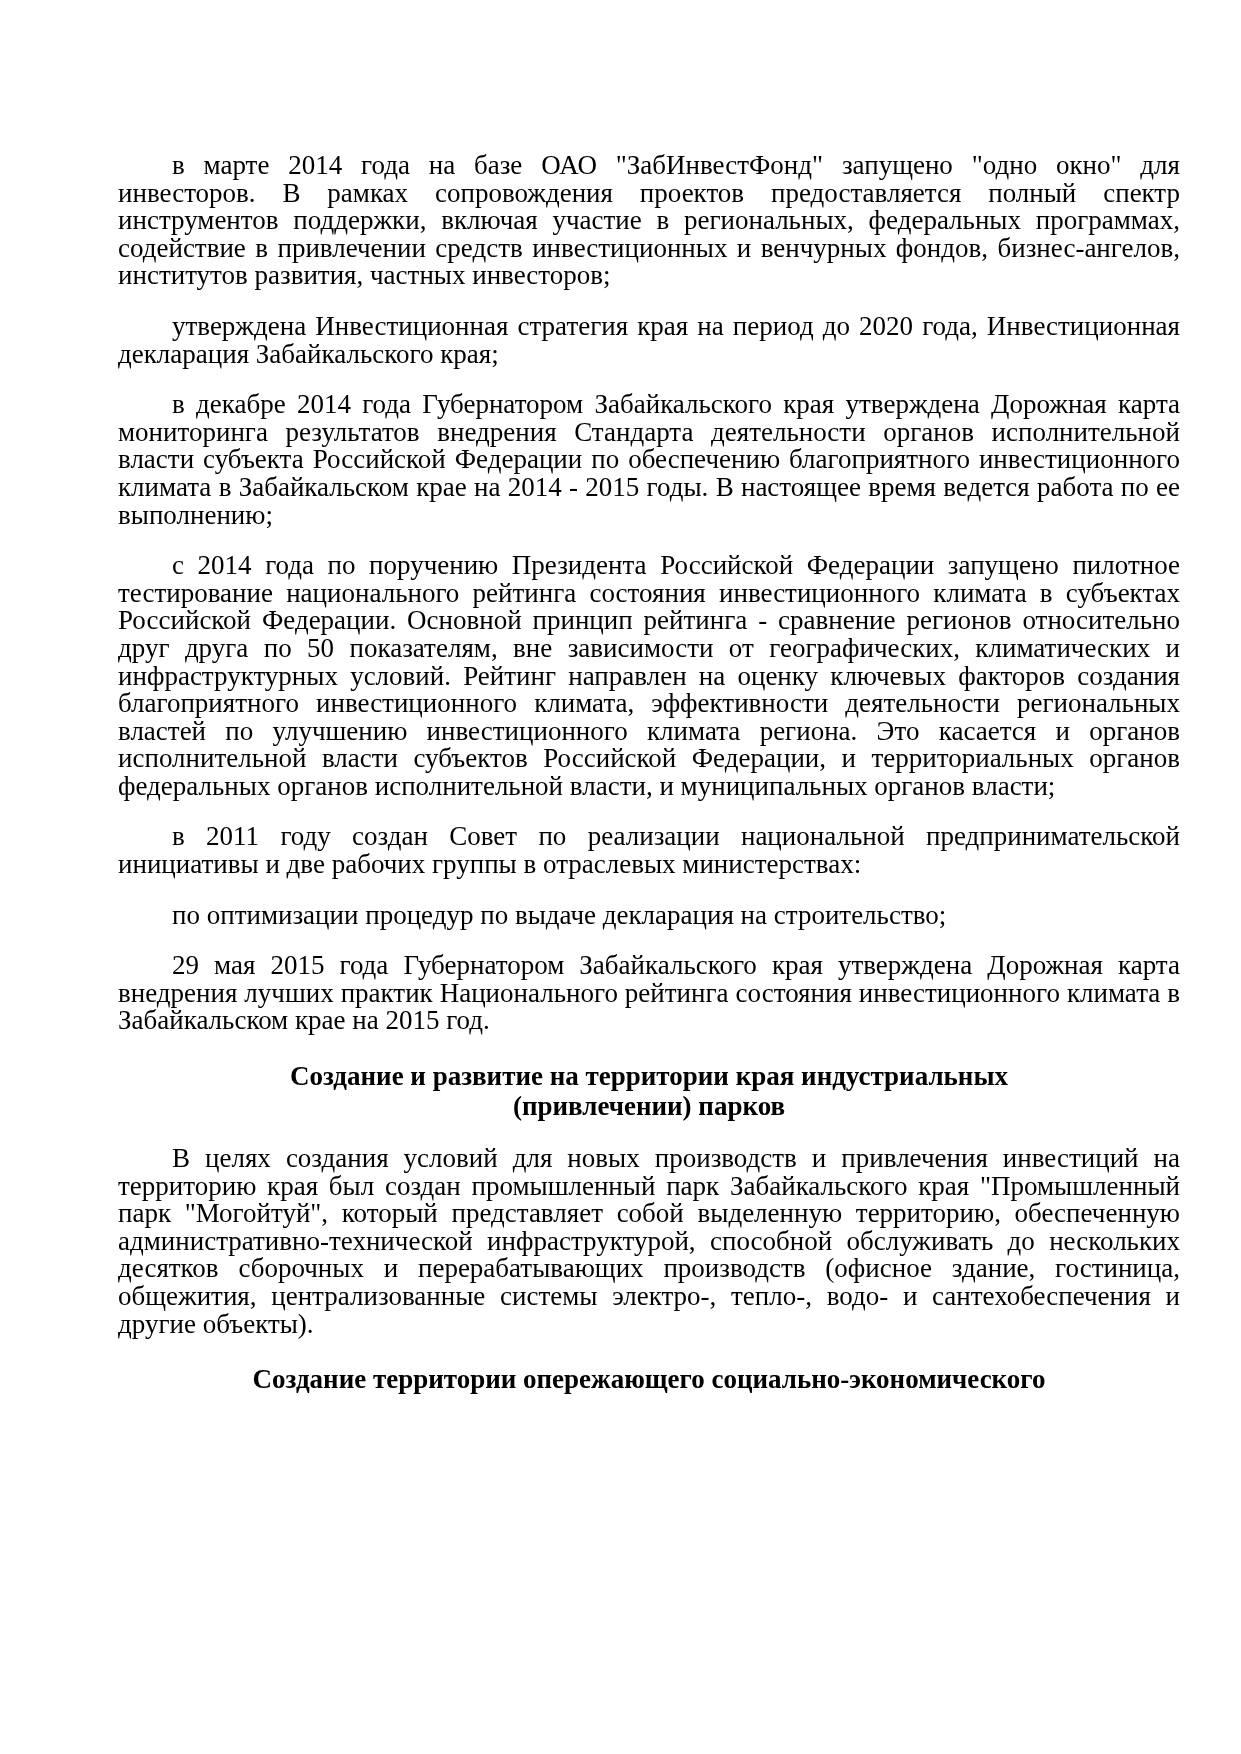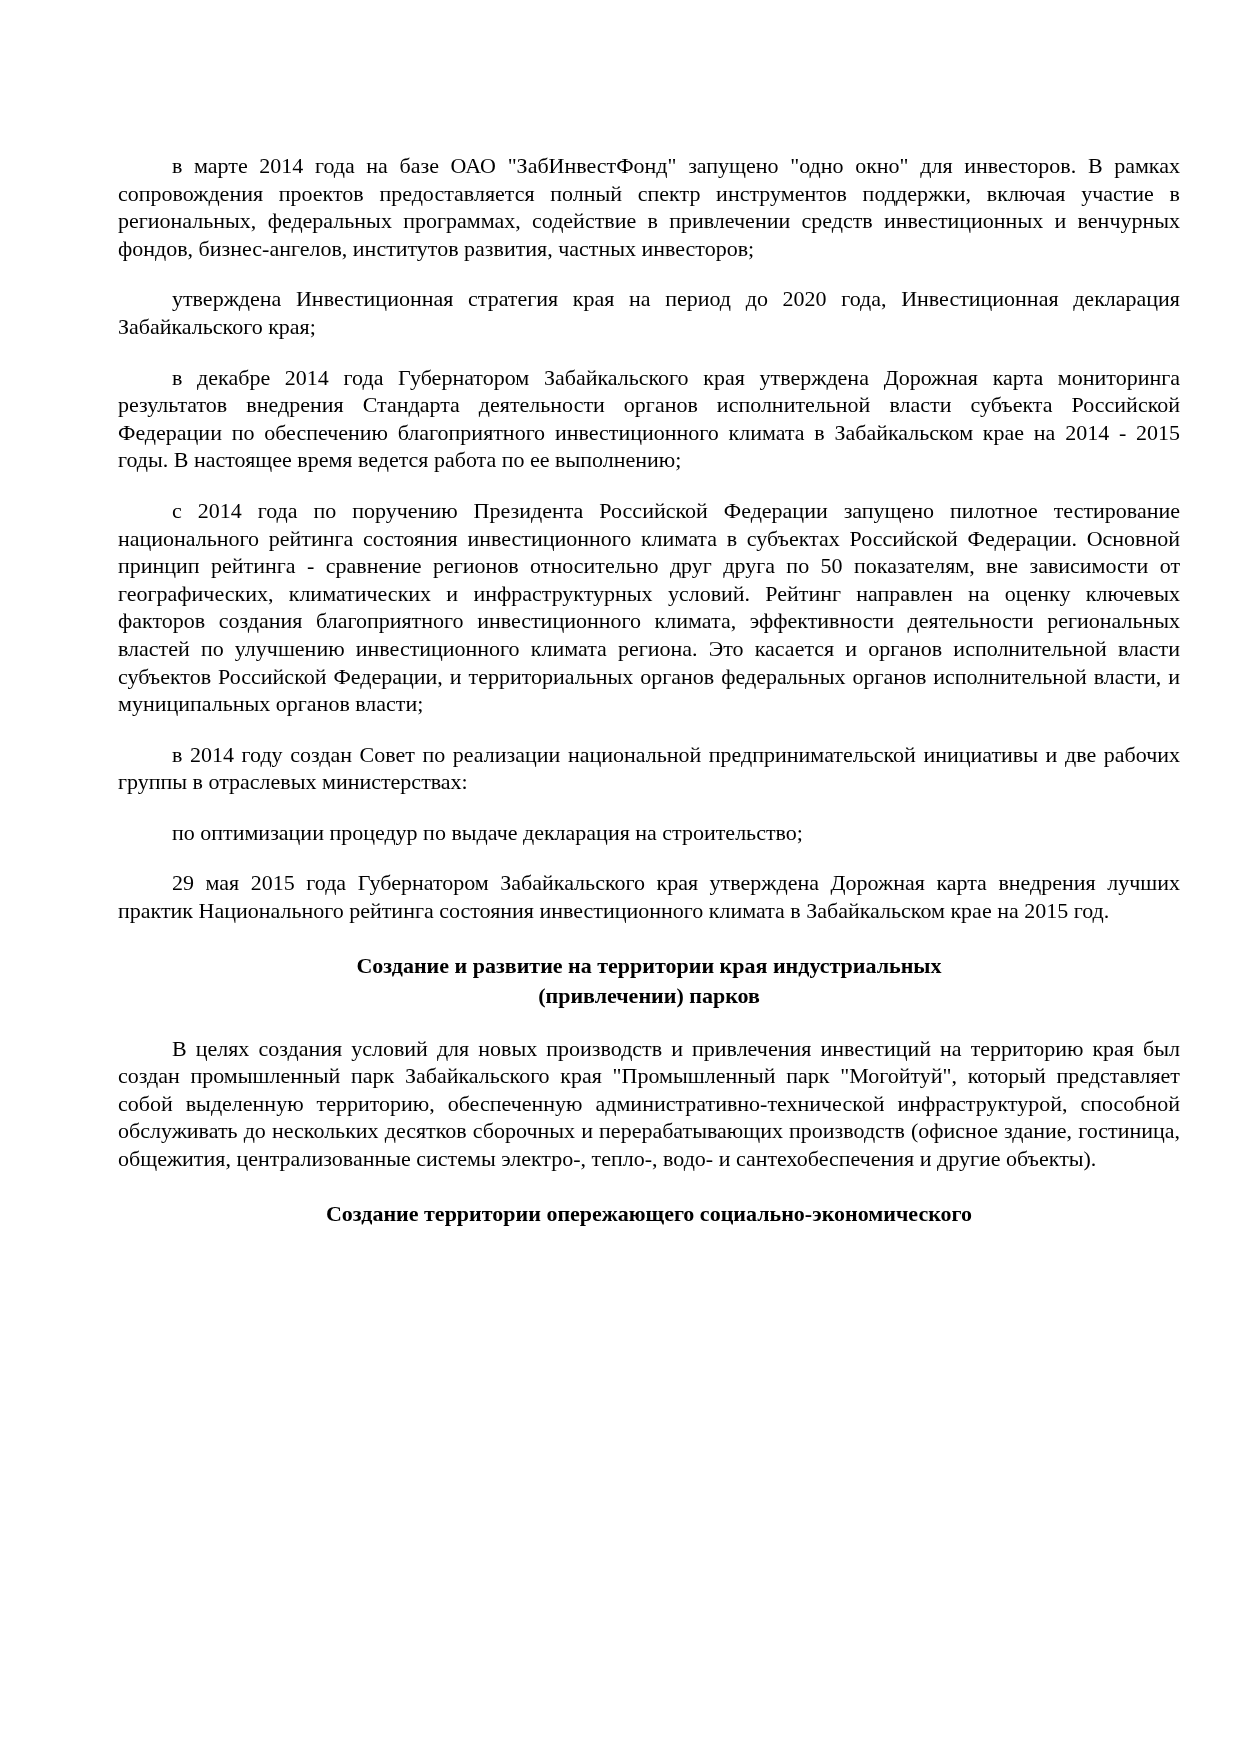--- a/index.html
+++ b/index.html
@@ -22,51 +22,51 @@
     width: 1241px;
     height: 1754px;
   }
   .content {
     position: absolute;
     left: 118px;
     top: 152px;
     width: 1062px;
   }
   .para {
-    font-size: 22px;
+    font-size: 27px;
     line-height: 27.6px;
     text-align: justify;
     text-indent: 54px;
     margin: 0 0 23px 0;
   }
   .para.single {
     text-align: left;
   }
   .heading {
     font-weight: bold;
-    font-size: 22px;
+    font-size: 27px;
     line-height: 30px;
     text-align: center;
     margin: 26px 0 24px 0;
   }
   .heading span {
     display: block;
   }
 </style>
 </head>
 <body>
 
 <div class="page">
   <div class="content">
 
     <p class="para">в марте 2014 года на базе ОАО "ЗабИнвестФонд" запущено "одно окно" для инвесторов. В рамках сопровождения проектов предоставляется полный спектр инструментов поддержки, включая участие в региональных, федеральных программах, содействие в привлечении средств инвестиционных и венчурных фондов, бизнес-ангелов, институтов развития, частных инвесторов;</p>
     <p class="para">утверждена Инвестиционная стратегия края на период до 2020 года, Инвестиционная декларация Забайкальского края;</p>
     <p class="para">в декабре 2014 года Губернатором Забайкальского края утверждена Дорожная карта мониторинга результатов внедрения Стандарта деятельности органов исполнительной власти субъекта Российской Федерации по обеспечению благоприятного инвестиционного климата в Забайкальском крае на 2014 - 2015 годы. В настоящее время ведется работа по ее выполнению;</p>
     <p class="para">с 2014 года по поручению Президента Российской Федерации запущено пилотное тестирование национального рейтинга состояния инвестиционного климата в субъектах Российской Федерации. Основной принцип рейтинга - сравнение регионов относительно друг друга по 50 показателям, вне зависимости от географических, климатических и инфраструктурных условий. Рейтинг направлен на оценку ключевых факторов создания благоприятного инвестиционного климата, эффективности деятельности региональных властей по улучшению инвестиционного климата региона. Это касается и органов исполнительной власти субъектов Российской Федерации, и территориальных органов федеральных органов исполнительной власти, и муниципальных органов власти;</p>
-    <p class="para">в 2014 году создан Совет по реализации национальной предпринимательской инициативы и две рабочих группы в отраслевых министерствах:</p>
+    <p class="para">в 2011 году создан Совет по реализации национальной предпринимательской инициативы и две рабочих группы в отраслевых министерствах:</p>
     <p class="para single">по оптимизации процедур по выдаче декларация на строительство;</p>
     <p class="para">29 мая 2015 года Губернатором Забайкальского края утверждена Дорожная карта внедрения лучших практик Национального рейтинга состояния инвестиционного климата в Забайкальском крае на 2015 год.</p>
 
     <h2 class="heading">
       <span>Создание и развитие на территории края индустриальных</span>
       <span>(привлечении) парков</span>
     </h2>
 
     <p class="para">В целях создания условий для новых производств и привлечения инвестиций на территорию края был создан промышленный парк Забайкальского края "Промышленный парк "Могойтуй", который представляет собой выделенную территорию, обеспеченную административно-технической инфраструктурой, способной обслуживать до нескольких десятков сборочных и перерабатывающих производств (офисное здание, гостиница, общежития, централизованные системы электро-, тепло-, водо- и сантехобеспечения и другие объекты).</p>
 

